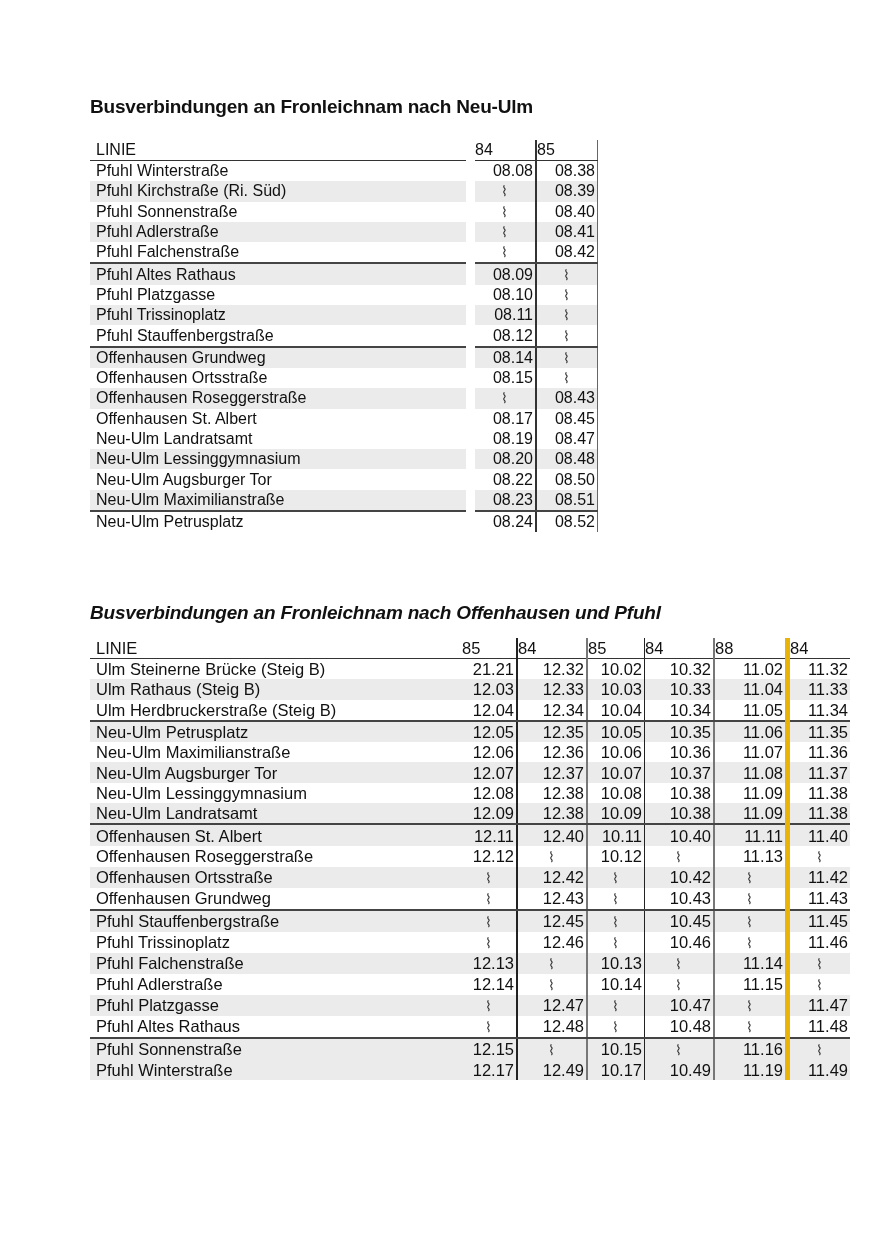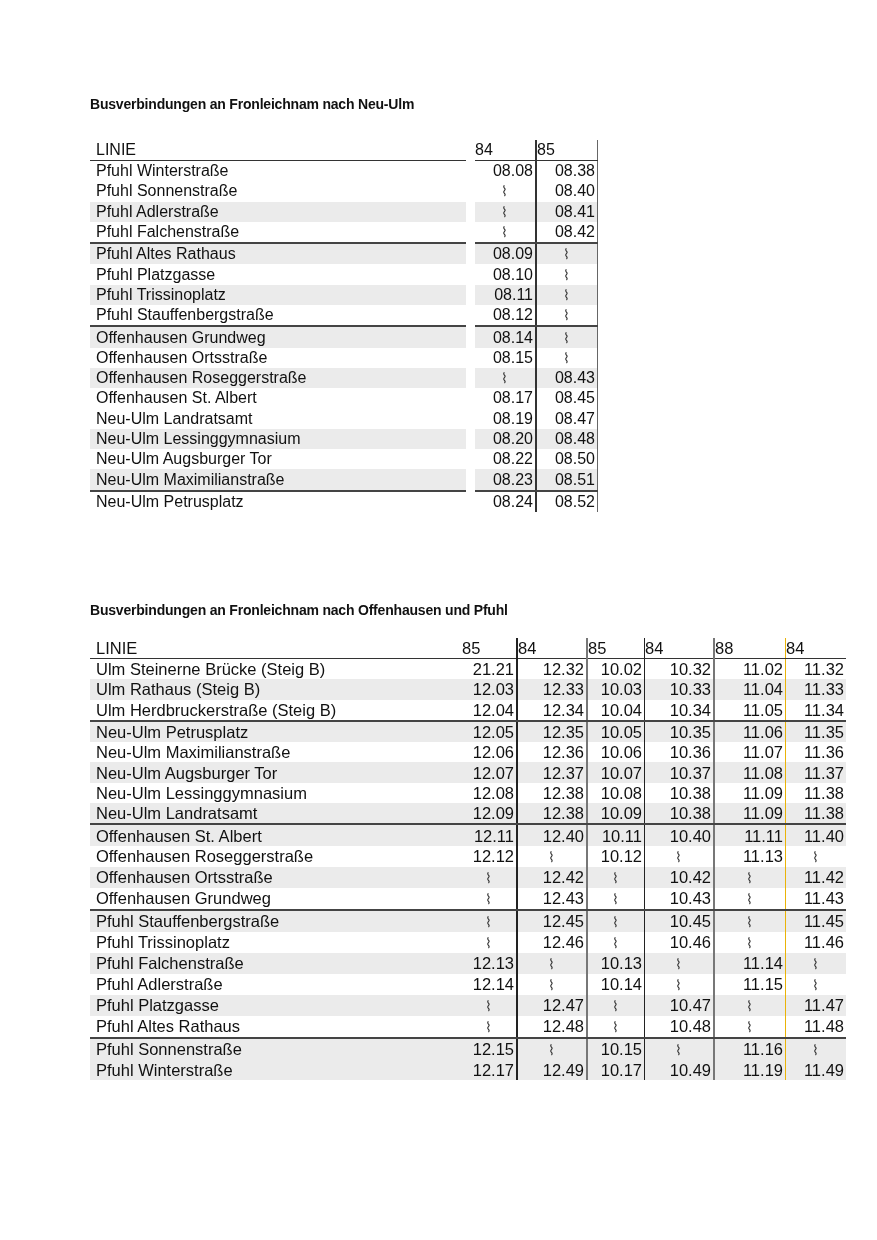--- a/index.html
+++ b/index.html
@@ -1,20 +1,20 @@
 <!DOCTYPE html>
 <html><head>
 <meta charset="utf-8">
 <style>
   html, body { margin: 0; padding: 0; background: #ffffff; }
   body { width: 877px; height: 1240px; position: relative; overflow: hidden;
          font-family: "Liberation Sans", sans-serif; color: #111; }
-  .title { position: absolute; left: 90px; font-size: 14px; font-weight: bold; letter-spacing: -0.2px; }
+  .title { position: absolute; left: 90px; font-size: 19px; font-weight: bold; letter-spacing: -0.2px; }
   #t1-title { top: 96px; }
-  #t2-title { top: 602px; }
+  #t2-title { top: 602px; font-style: italic; }
 
   table.tt { position: absolute; border-collapse: collapse; font-size: 16px; }
   table.tt td { padding: 0; height: 20.3px; line-height: 20px; white-space: nowrap; }
   table.tt td.stop { padding-left: 6px; }
   table.tt td.t { text-align: right; padding-right: 2px; }
   table.tt tr.head td { height: 20px; }
   table.tt tr.head td.col { border-bottom: 1px solid #333; }
   table.tt tr.head td.lin { border-bottom: 1.5px solid #333; }
   table.tt tr.alt td.shade { background: #ebebeb; }
   table.tt tr.sep td.stop, table.tt tr.sep td.t { border-bottom: 2px solid #444; }
@@ -30,40 +30,46 @@
   #t1 td.c1 { width: 58px; border-right: 1px solid #666; }
   #t1 tr.head td.stop { border-bottom: 1.5px solid #333; width: 330px; }
 
   
   #t2 { left: 90px; top: 638px; font-size: 16.5px; }
   #t2 td.stop { width: 366px; }
   #t2 td.c0 { width: 52px; border-right: 2px solid #222; }
   #t2 td.c1 { width: 66px; border-right: 2px solid #777; }
   #t2 td.c2 { width: 54px; border-right: 1px solid #222; }
   #t2 td.c3 { width: 66px; border-right: 2px solid #777; }
-  #t2 td.c4 { width: 68px; border-right: 1px solid #eab308; margin-top: 42px; }
+  #t2 td.c4 { width: 68px; border-right: 5px solid #eab308; margin-top: 42px; }
   #t2 td.c5 { width: 58px; }
 </style>
 </head>
 <body>
 
 <div class="title" id="t1-title">Busverbindungen an Fronleichnam nach Neu-Ulm</div>
 <table class="tt" id="t1">
   <tbody id="t1-body">
       <tr class="head">
         <td class="stop lin">LINIE</td>
         <td class="gap"></td>
         <td class="col c0">84</td>
         <td class="col c1">85</td>
       </tr>
       <tr class="">
         <td class="stop shade">Pfuhl Winterstraße</td>
         <td class="gap"></td>
         <td class="t shade c0">08.08</td>
         <td class="t shade c1">08.38</td>
+      </tr>
+      <tr class="alt">
+        <td class="stop shade">Pfuhl Kirchstraße (Ri. Süd)</td>
+        <td class="gap"></td>
+        <td class="t shade c0"><span class="zz">⌇</span></td>
+        <td class="t shade c1">08.39</td>
       </tr>
       <tr class="">
         <td class="stop shade">Pfuhl Sonnenstraße</td>
         <td class="gap"></td>
         <td class="t shade c0"><span class="zz">⌇</span></td>
         <td class="t shade c1">08.40</td>
       </tr>
       <tr class="alt">
         <td class="stop shade">Pfuhl Adlerstraße</td>
         <td class="gap"></td>

